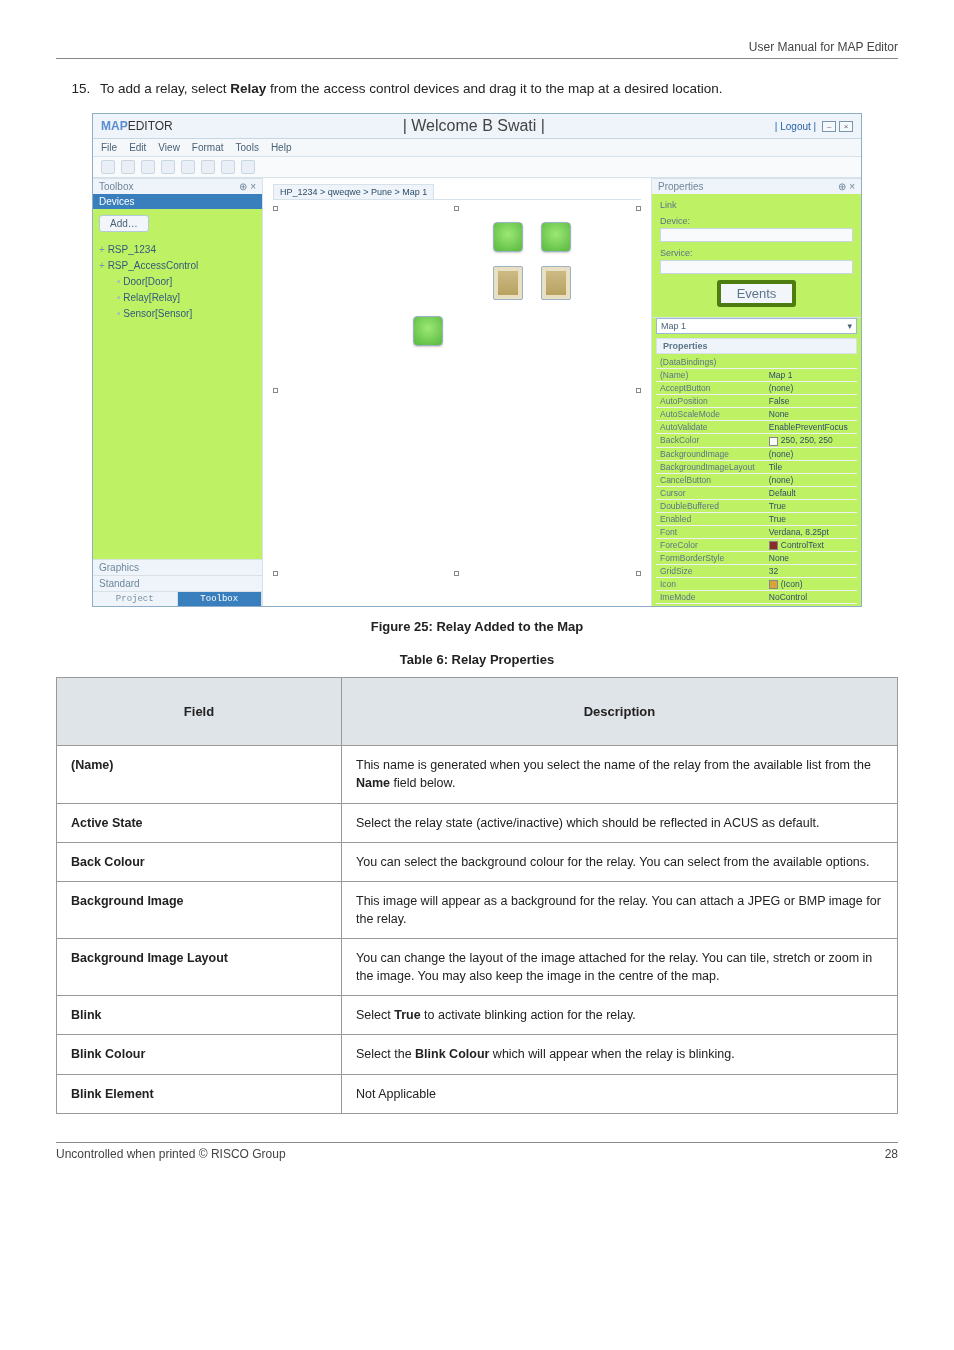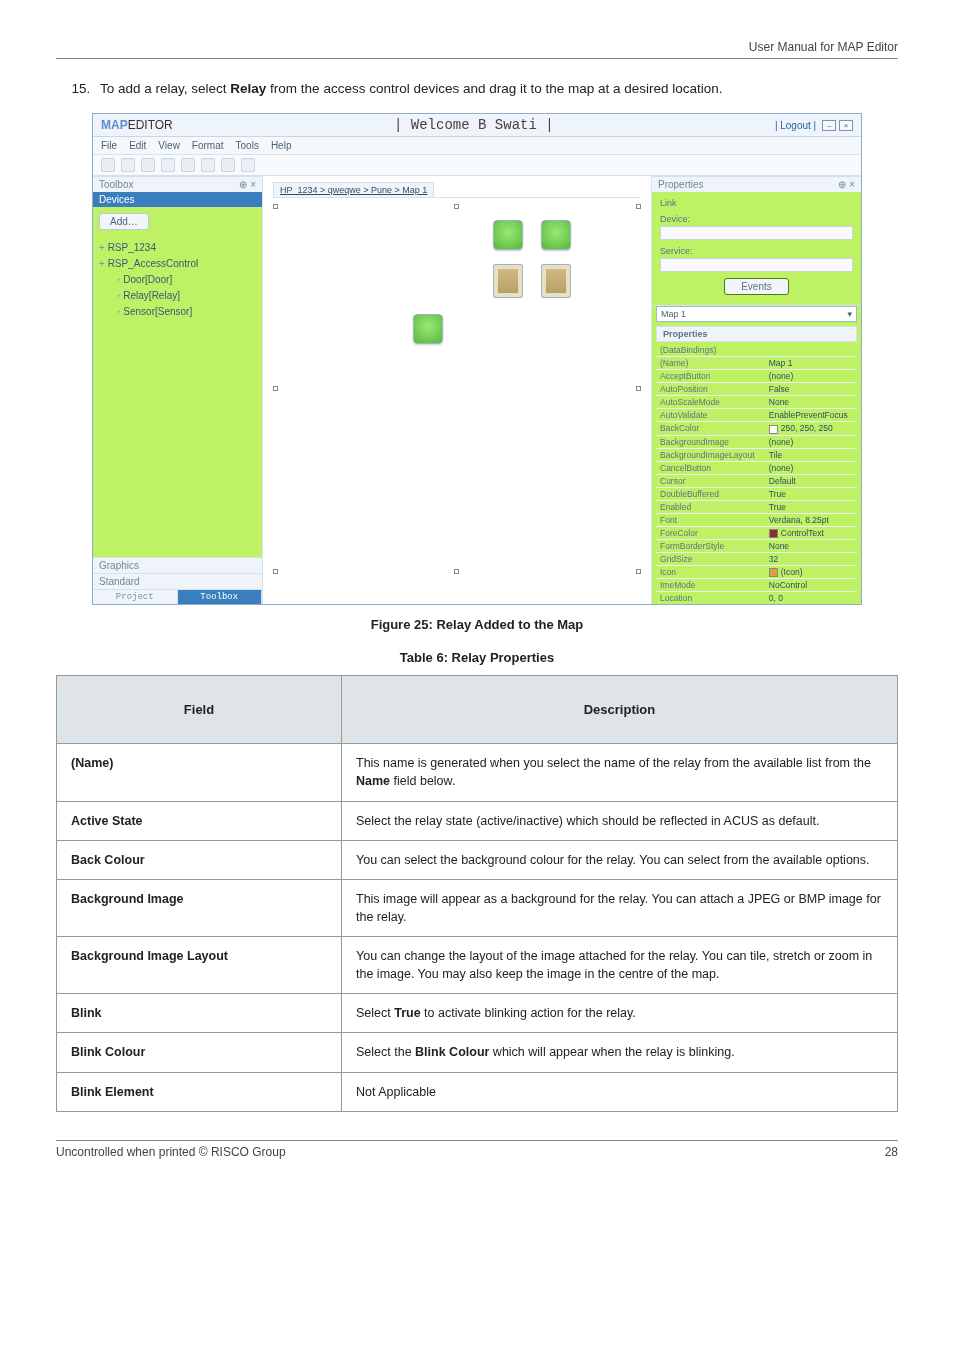--- a/index.html
+++ b/index.html
@@ -8,57 +8,57 @@
   .hdr-right { text-align: right; font-size: 12px; color: #444; margin-bottom: 4px; }
   .hr-top { border: none; border-top: 1px solid #888; margin-bottom: 20px; }
   ol.instr { margin-left: 38px; font-size: 13.5px; line-height: 1.5; color: #222; }
   ol.instr li { padding-left: 6px; }
   
   .shot-wrap { margin: 14px auto 0 auto; width: 770px; }
   .shot { border: 1px solid #8caec8; background: #bef264; font-family: Tahoma, sans-serif; font-size: 10px; color: #333; }
   .titlebar { display:flex; align-items:center; justify-content:space-between; background:#eef4f9; padding:3px 8px; border-bottom:1px solid #c7d6e3;}
   .titlebar .app { font-size:12px; }
   .titlebar .app b { color:#5b8cce; }
-  .titlebar .wel { color:#444; font-size:14px;font-family:Liberation Mono, monospace; }
+  .titlebar .wel { color:#444; font-size:16px; }
   .titlebar .wins { display:flex; align-items:center; gap:6px; color:#2a63a8; }
   .titlebar .btns span { display:inline-block; width:14px; height:11px; border:1px solid #7a95ae; background:#f6f9fc; text-align:center; line-height:9px; font-size:8px; color:#667; }
   .menus { display:flex; gap:12px; padding:3px 8px; background:#f5f8fb; border-bottom:1px solid #d7e1ea; color:#4a6177; font-size:10px;}
   .tools { display:flex; gap:6px; padding:3px 8px; border-bottom:1px solid #d7e1ea; background:#f8fafc;}
   .tools .ico { width:14px; height:14px; background:#e9eff5; border:1px solid #c7d6e3; border-radius:2px;}
   .body3 { display:flex; height:428px; }
   .panel-l { width:170px; border-right:1px solid #d7e1ea; display:flex; flex-direction:column;}
   .dock-h { background:#3a7fbd; color:#fff; padding:2px 6px; font-size:10px; display:flex; justify-content:space-between; align-items:center;}
   .dock-h.light { background:#eef4f9; color:#6f879c; border-top:1px solid #d7e1ea;}
   .devbox { padding:6px; }
   .pillbtn { display:inline-block; padding:2px 10px; border:1px solid #b4c9db; border-radius:3px; background:#f2f6fa; color:#4a6177;}
   .tree { padding:4px 6px; font-size:10px; color:#33597d; line-height:1.6;}
   .tree .top::before { content:"+ "; color:#7b95aa;}
   .tree .leaf { padding-left:18px;}
   .tree .leaf::before { content:"• "; color:#a9b9c6;}
   .proj-tabs { margin-top:auto; display:flex; border-top:1px solid #d7e1ea;}
   .proj-tabs span { flex:1; text-align:center; padding:2px 0; font-size:9px; background:#eef4f9; color:#7a91a4; border-right:1px solid #d7e1ea;font-family:Liberation Mono, monospace;}
   .proj-tabs span.act { background:#3a7fbd; color:#fff;}
   .center { flex:1; background:#fff; position:relative; padding:6px 10px;}
   .tabstrip { display:flex; gap:8px; border-bottom:1px solid #d7e1ea; margin-bottom:6px;}
-  .tabstrip span { padding:2px 6px; font-size:9px; color:#6a8297;text-decoration:underline;}
+  .tabstrip span { padding:2px 6px; font-size:9px; color:#6a8297;}
   .tabstrip span.on { background:#eef4f9; border:1px solid #d7e1ea; border-bottom:none; color:#2f4d68;}
   .canvas { position:relative; height:370px; background:#fff;}
   .canvas .handle { position:absolute; width:5px; height:5px; background:#fff; border:1px solid #888;}
   .canvas .h-tl{top:0;left:0}.canvas .h-t{top:0;left:50%;margin-left:-3px}.canvas .h-tr{top:0;right:0}
   .canvas .h-l{top:50%;left:0;margin-top:-3px}.canvas .h-r{top:50%;right:0;margin-top:-3px}
   .canvas .h-bl{bottom:0;left:0}.canvas .h-b{bottom:0;left:50%;margin-left:-3px}.canvas .h-br{bottom:0;right:0}
   .siren { position:absolute; width:30px; height:30px; border:1px solid #9bb1c4; border-radius:4px; background:radial-gradient(circle at 50% 40%, #9ce874, #57b83c); box-shadow:0 1px 2px rgba(0,0,0,.2);}
   .door { position:absolute; width:30px; height:34px; border:1px solid #9bb1c4; background:#e9e0c4; border-radius:2px;}
   .door::after{content:"";position:absolute;top:4px;left:4px;right:4px;bottom:4px;background:linear-gradient(180deg,#cdbb86,#b8a160);}
   .panel-r { width:210px; border-left:1px solid #d7e1ea; display:flex; flex-direction:column;}
   .panel-r .sec { padding:6px 8px; border-bottom:1px solid #d7e1ea;}
   .panel-r label{display:block;font-size:9px;color:#5c7388;}
   .panel-r .fld{height:14px;border:1px solid #c7d6e3;background:#f8fafc;margin:2px 0 6px;}
   .evt { text-align:center; margin:4px 0;}
-  .evt span{display:inline-block;padding:2px 16px;border:1px solid #4d7c0f;border-radius:3px;background:#f2f6fa;color:#5c7388;font-size:10px;}
+  .evt span{display:inline-block;padding:2px 16px;border:4px solid #4d7c0f;border-radius:3px;background:#f2f6fa;color:#5c7388;font-size:13px;}
   .pgrid { flex:1; overflow:hidden; padding:0 4px 4px;}
   .pgrid .phead{background:#eef4f9;border:1px solid #d7e1ea;padding:2px 6px;font-size:9px;color:#5c7388;font-weight:bold;margin:4px 0 2px;}
   .pgrid .sel{height:16px;border:1px solid #9bb9d4;background:#fff;font-size:9px;padding:1px 4px;color:#4a6177;display:flex;justify-content:space-between;align-items:center;}
   .pgrid table{width:100%;border-collapse:collapse;font-size:8.5px;color:#5c7388;}
   .pgrid td{padding:1px 4px;border-bottom:1px solid #edf1f5;white-space:nowrap;}
   .pgrid td.v{color:#2f4d68;}
   .swatch{display:inline-block;width:9px;height:9px;border:1px solid #888;vertical-align:middle;margin-right:3px;}
   .section-spacer { height:6px;}
   .sec-strip{background:#eef4f9;color:#6f879c;padding:2px 6px;border-top:1px solid #d7e1ea;}
   

